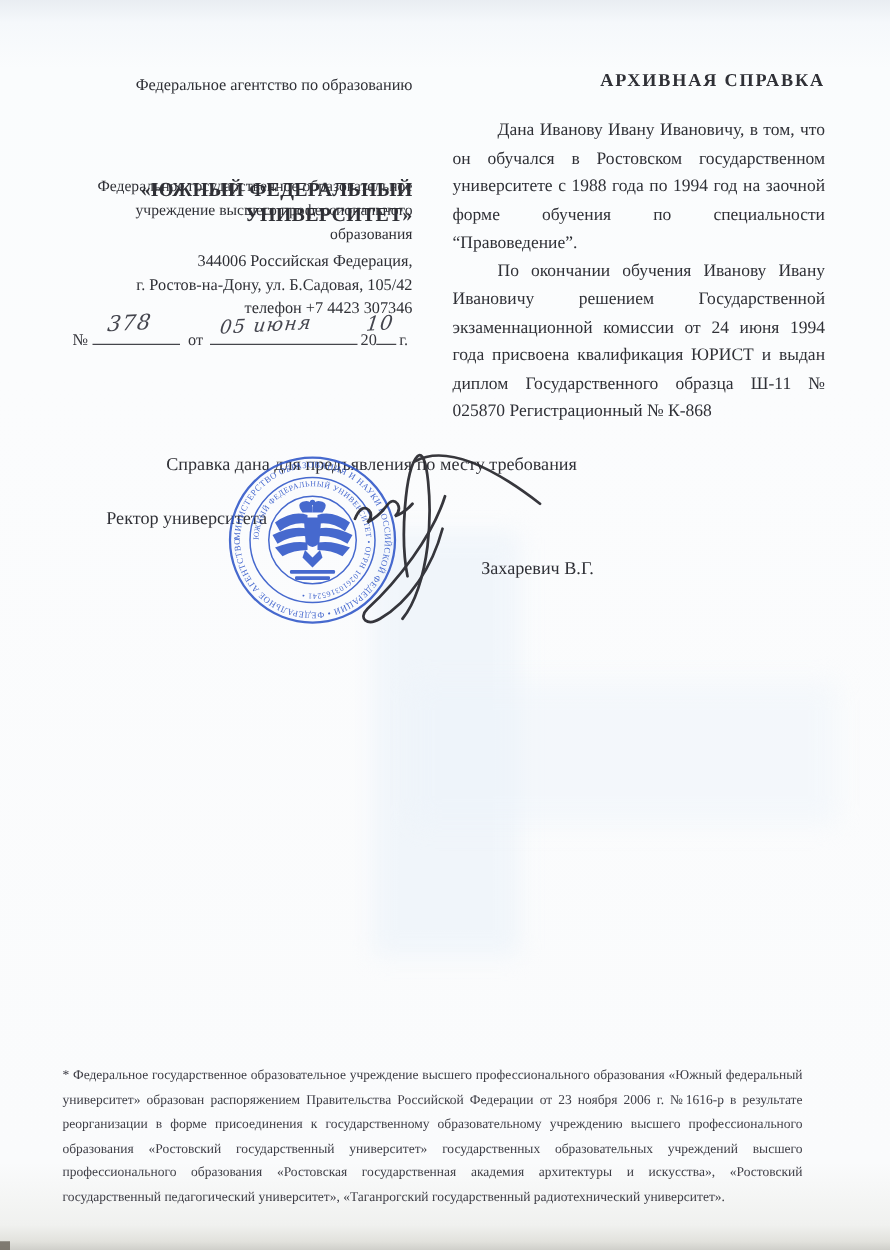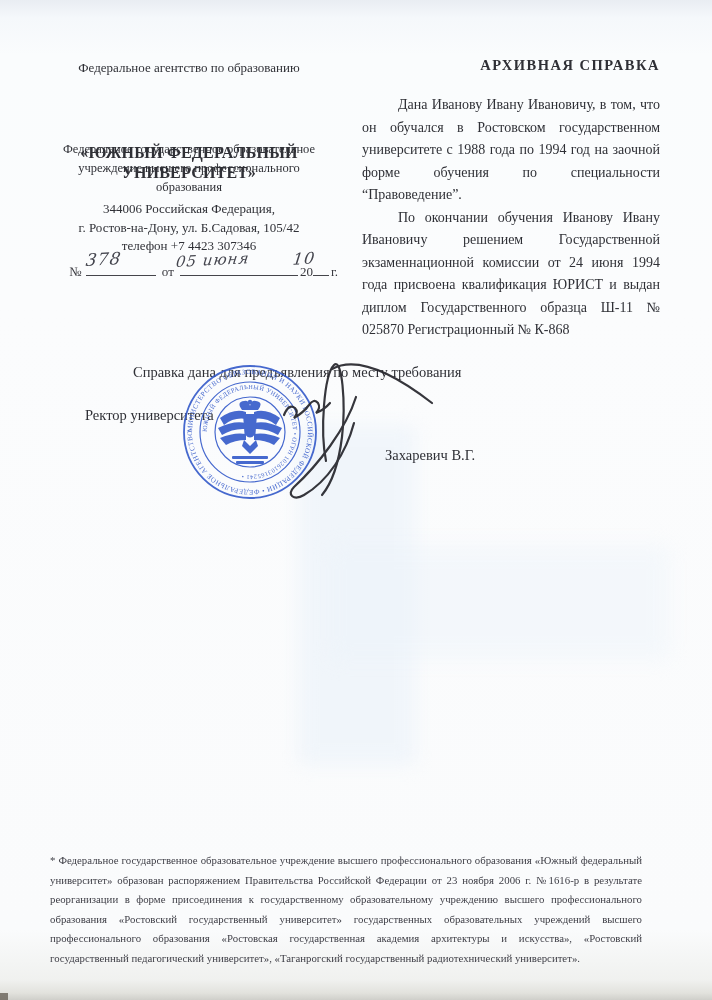--- a/index.html
+++ b/index.html
@@ -17,28 +17,28 @@
     color:#2f3036;
   }
   
   .artifact-v { position:absolute; left:298px; top:425px; width:118px; height:340px;
     background:#e7f0f9; opacity:.5; filter:blur(9px); }
   .artifact-h { position:absolute; left:330px; top:545px; width:340px; height:115px;
     background:#ecf3fa; opacity:.45; filter:blur(10px); }
   .corner-mark { position:absolute; left:0px; top:993px; width:8px; height:7px; background:#6e685f; opacity:.85; }
 
   
-  .sender-block { position:absolute; left:48px; width:282px; text-align:center; }
+  .sender-block { position:absolute; left:48px; width:282px; text-align:right; }
   .agency     { top:60px;  font-size:13px; }
   .institution{ top:93px;  font-size:12.5px; line-height:19px;margin-top:47px; }
   .uni-name   { top:143px; font-size:16px; font-weight:bold; line-height:20px; letter-spacing:.2px; }
   .address    { top:200px; font-size:13px;   line-height:18.5px; }
 
   
-  .refline { position:absolute; left:58px; top:262px; width:280px; font-size:13px; color:#36363c; text-align:right; }
+  .refline { position:absolute; left:58px; top:262px; width:280px; font-size:13px; color:#36363c; text-align:left; }
   .uline { display:inline-block; border-bottom:1.2px solid #45454b; height:13px; vertical-align:baseline; }
   .w70 { width:70px; margin:0 6px 0 4px; }
   .w118{ width:118px; margin:0 2px 0 6px; }
   .w14 { width:16px; margin:0 2px 0 0; }
 
   .hw { position:absolute; font-family:"DejaVu Serif", serif; font-style:italic;
         color:#44454e; transform:rotate(-3deg) skewX(-10deg); letter-spacing:1px; }
   .hw-number { left:86px;  top:249px; font-size:17px; }
   .hw-date   { left:176px; top:251px; font-size:15px; }
   .hw-year   { left:293px; top:249px; font-size:16px; }

